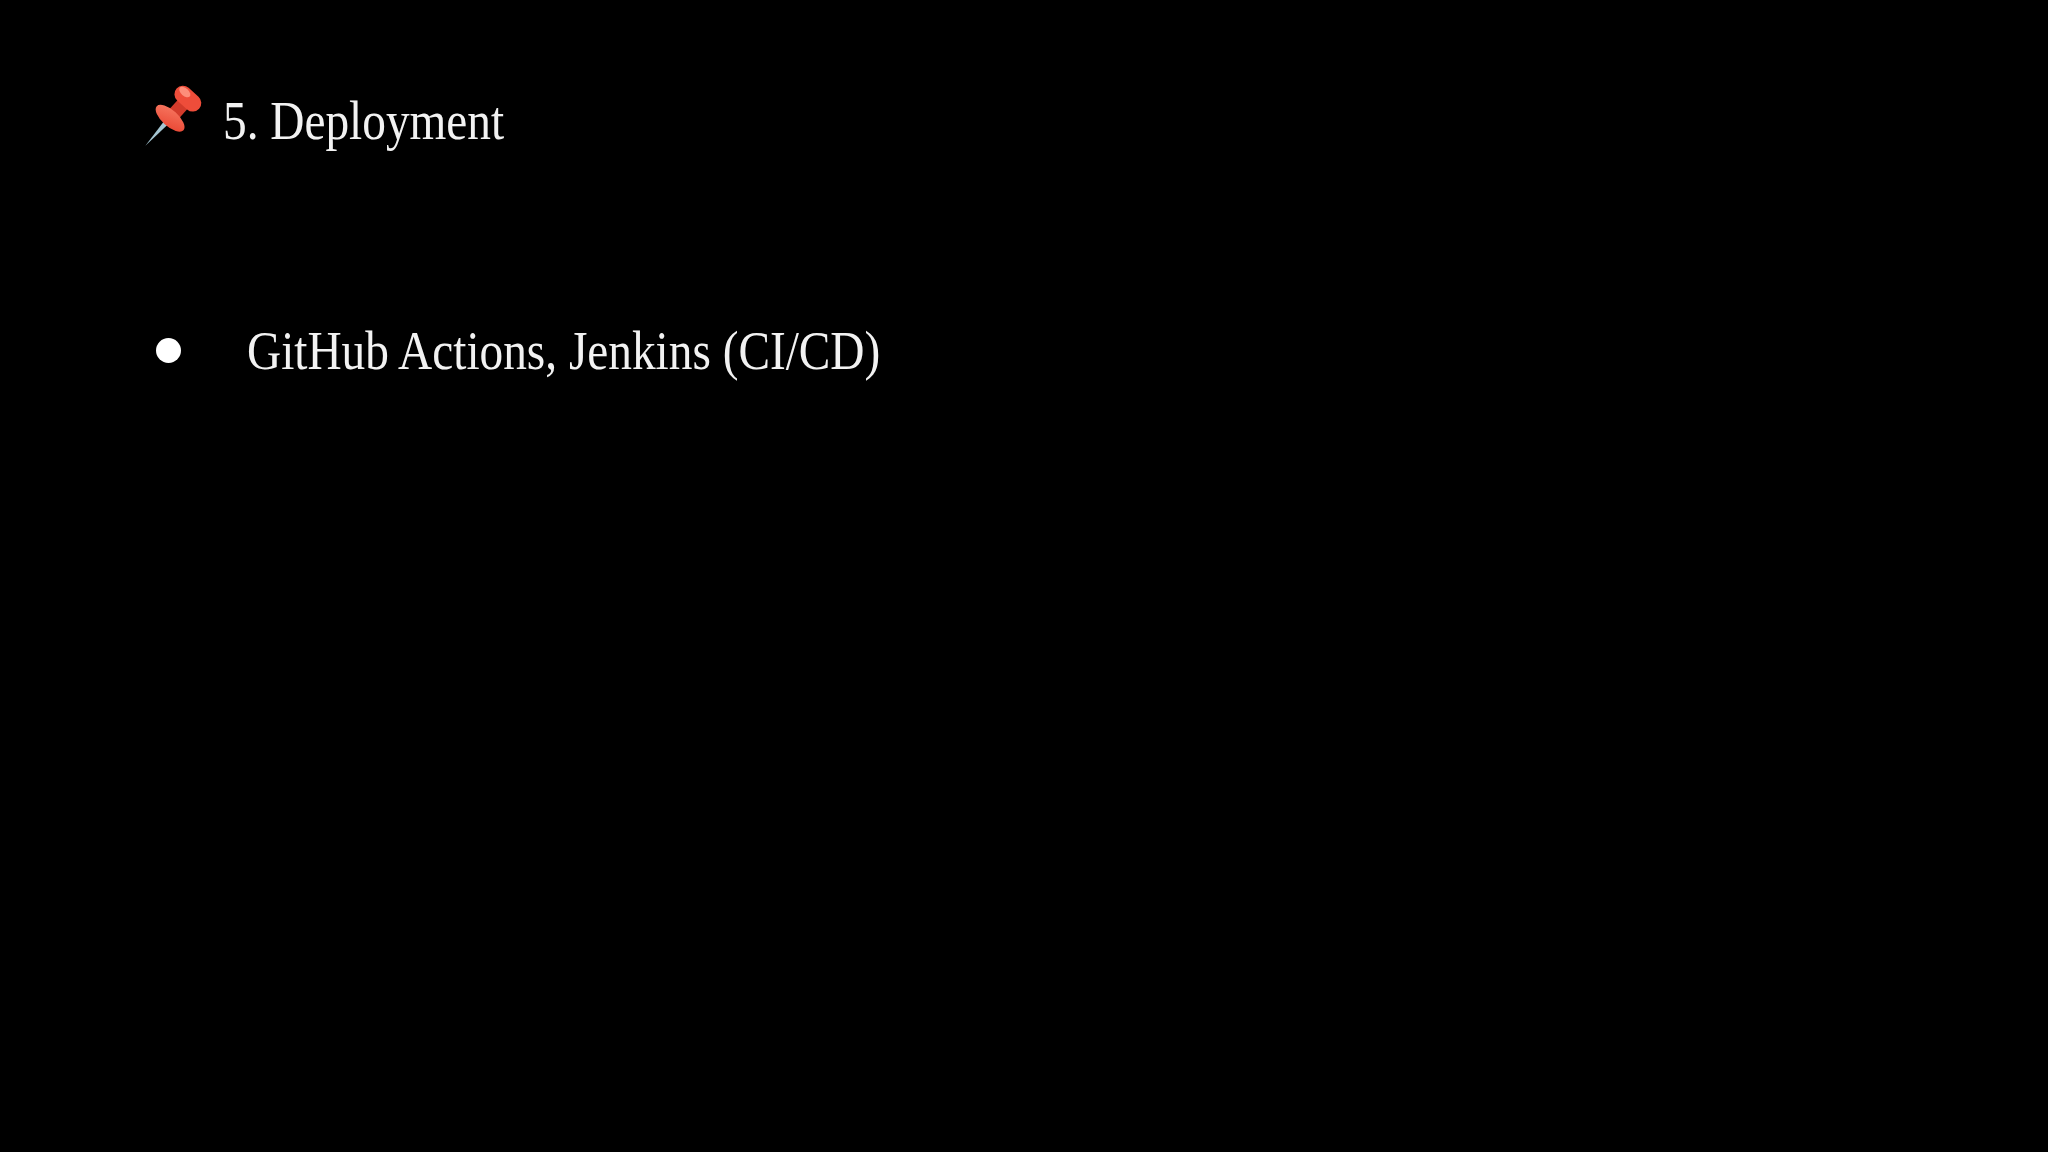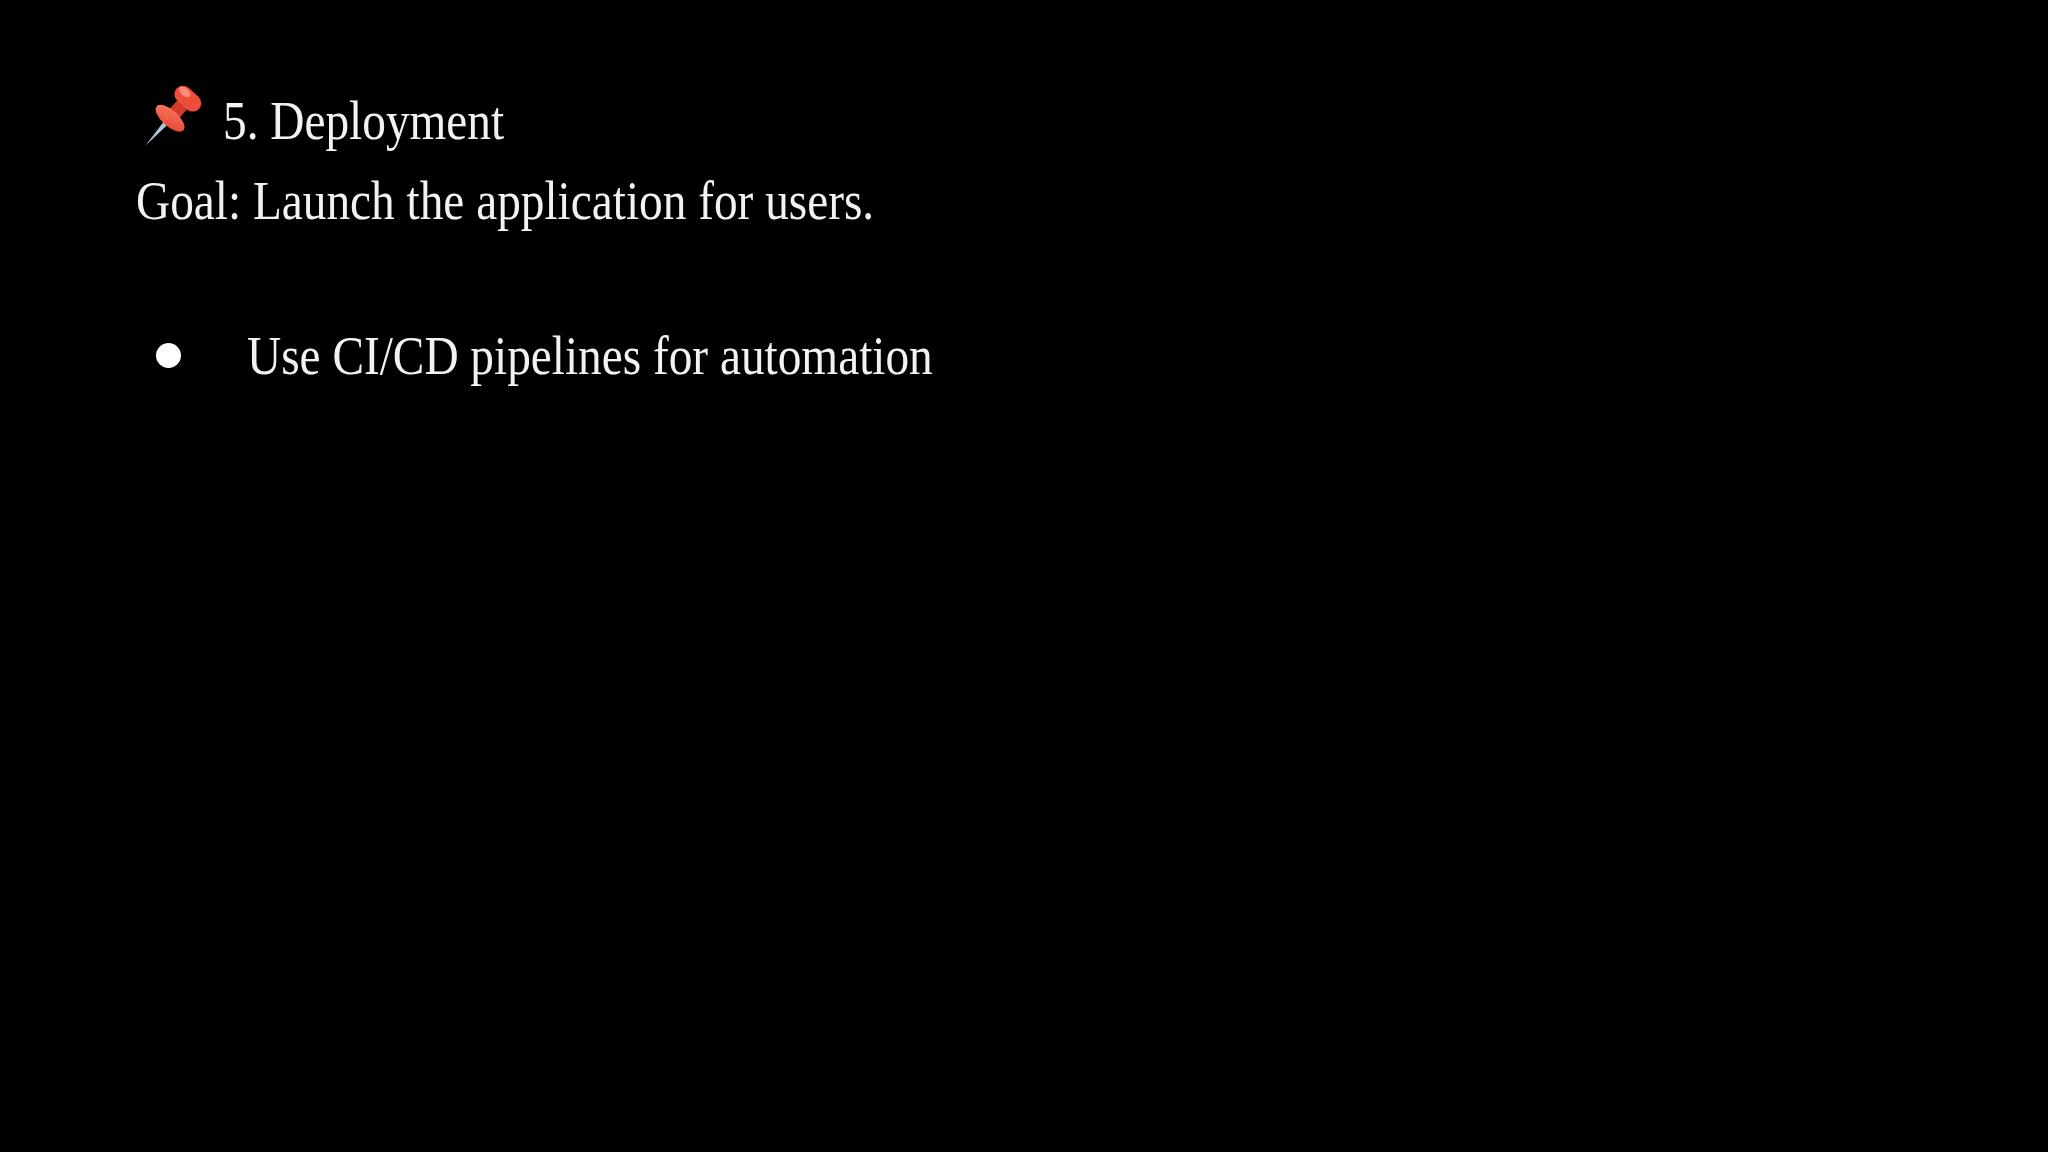--- a/index.html
+++ b/index.html
@@ -77,30 +77,27 @@
           <path d="M35.2 44 L40.8 44 L38 78 Z" fill="#a5c6d2"></path>
           <rect x="31" y="16" width="14" height="20" fill="#d23b2b"></rect>
           <ellipse cx="38" cy="39" rx="19" ry="8.5" fill="url(#pinGrad)"></ellipse>
           <rect x="22" y="2" width="32" height="18" rx="9" fill="#ee4d3a"></rect>
           <ellipse cx="31" cy="8" rx="7" ry="4" fill="#ff9a86" opacity="0.85"></ellipse>
         </g>
       </svg>
       <span class="txt title-text">5. Deployment</span>
     </div>
 
-    <div class="row">
-      <span class="txt goal-text">Goal: Launch the application for users.</span>
-    </div>
+
+    <div class="spacer"></div>
+
+
 
     <div class="spacer"></div>
 
 
     <div class="row">
       <div class="bullet-dot"></div>
-      <span class="txt bullet-text">Use CI/CD pipelines for automation</span>
+      <span class="txt bullet-text">GitHub Actions, Jenkins (CI/CD)</span>
     </div>
-
-    <div class="spacer"></div>
-
-
 
   </div>
 </div>
 
 </body></html>

